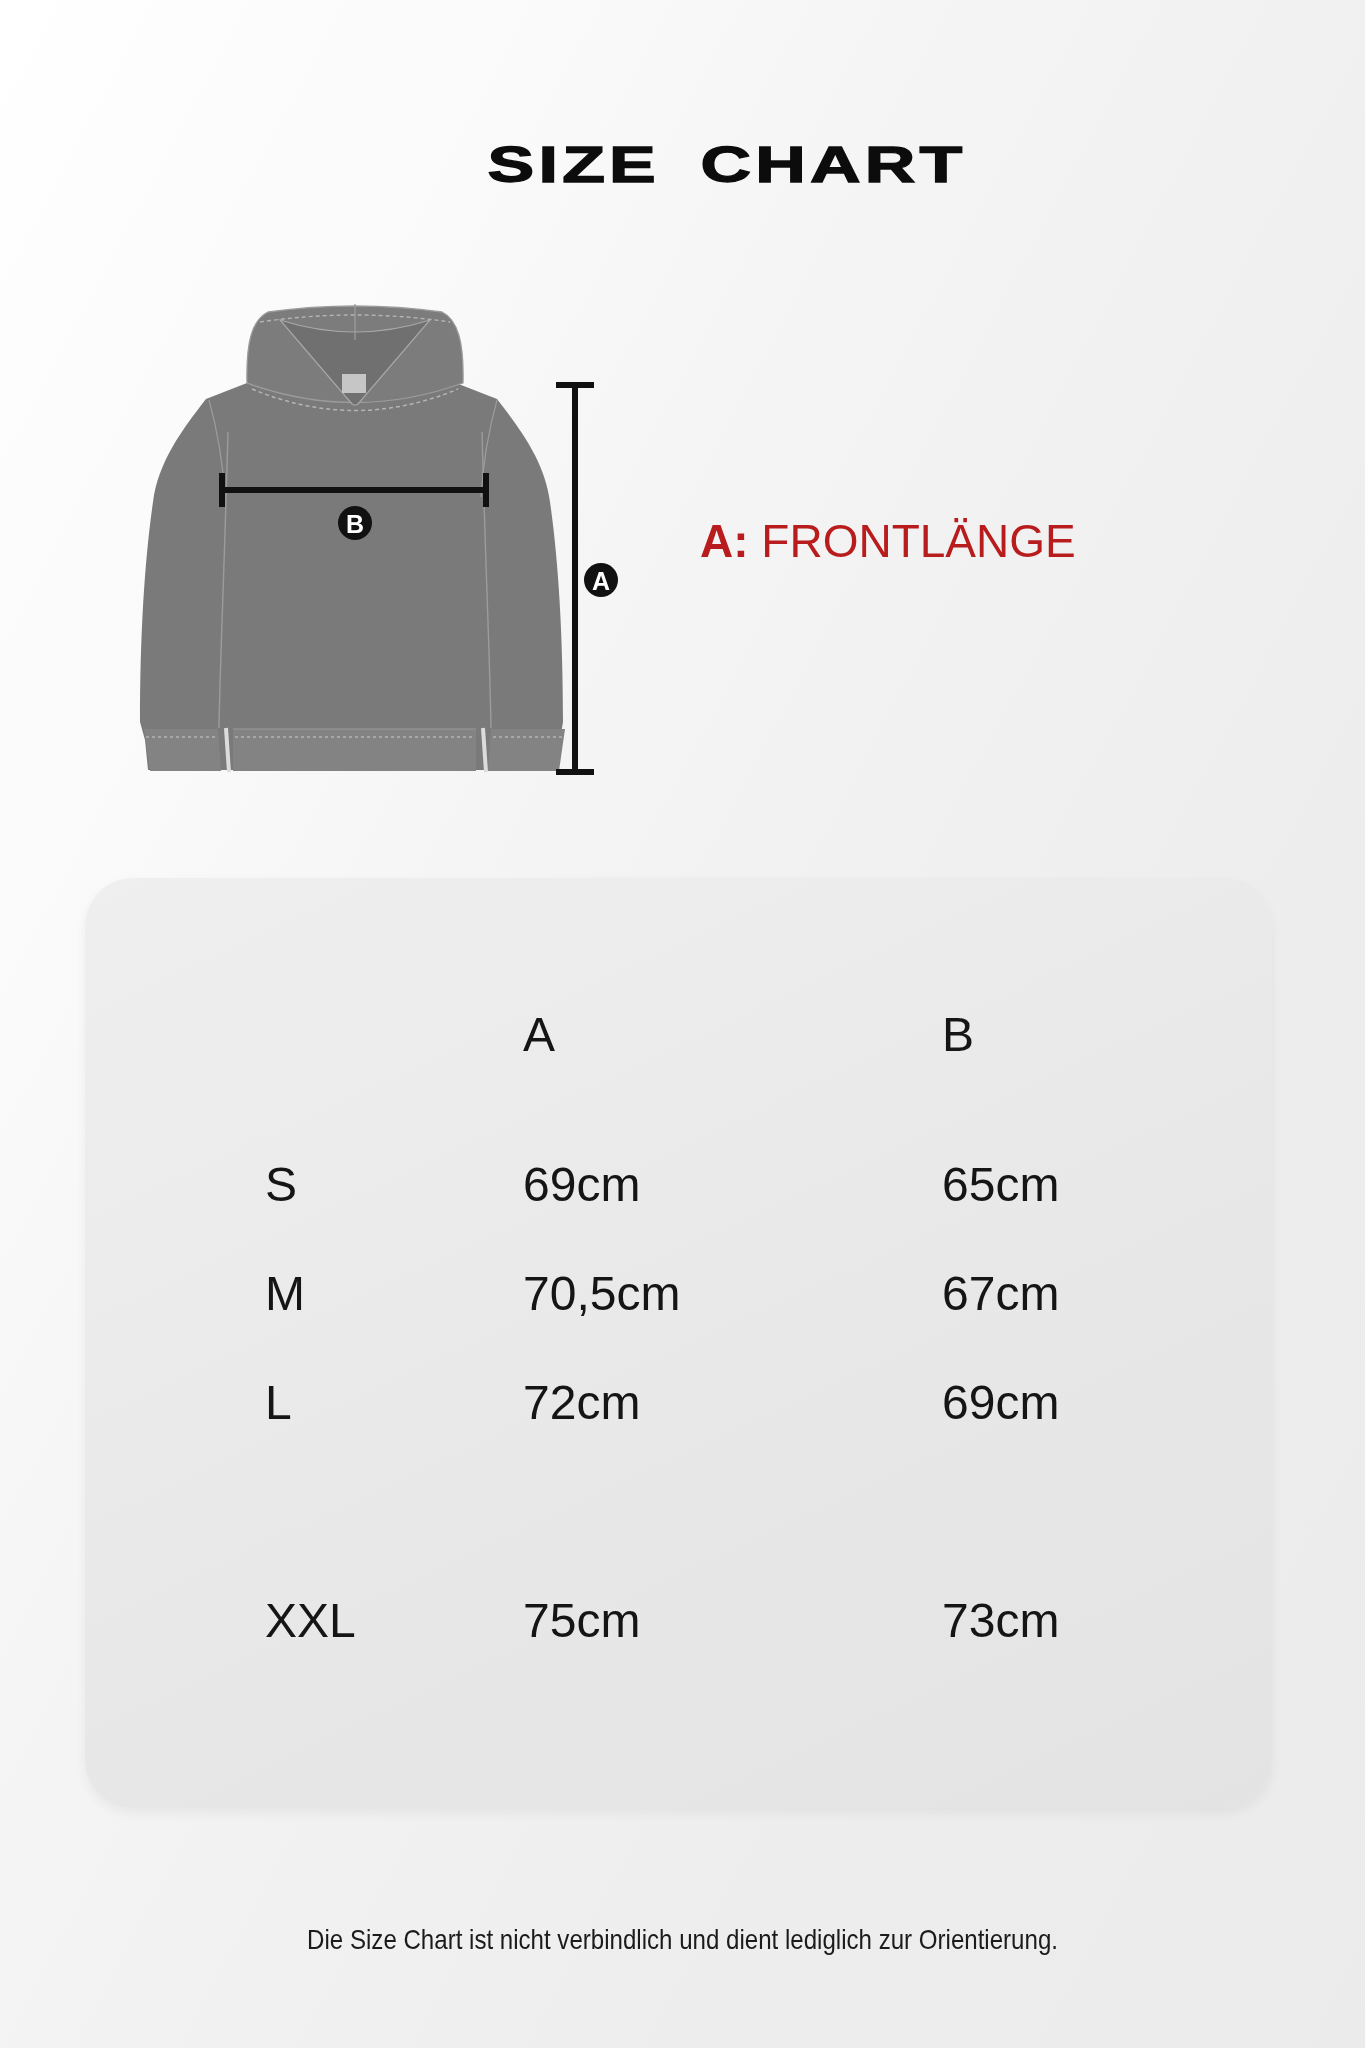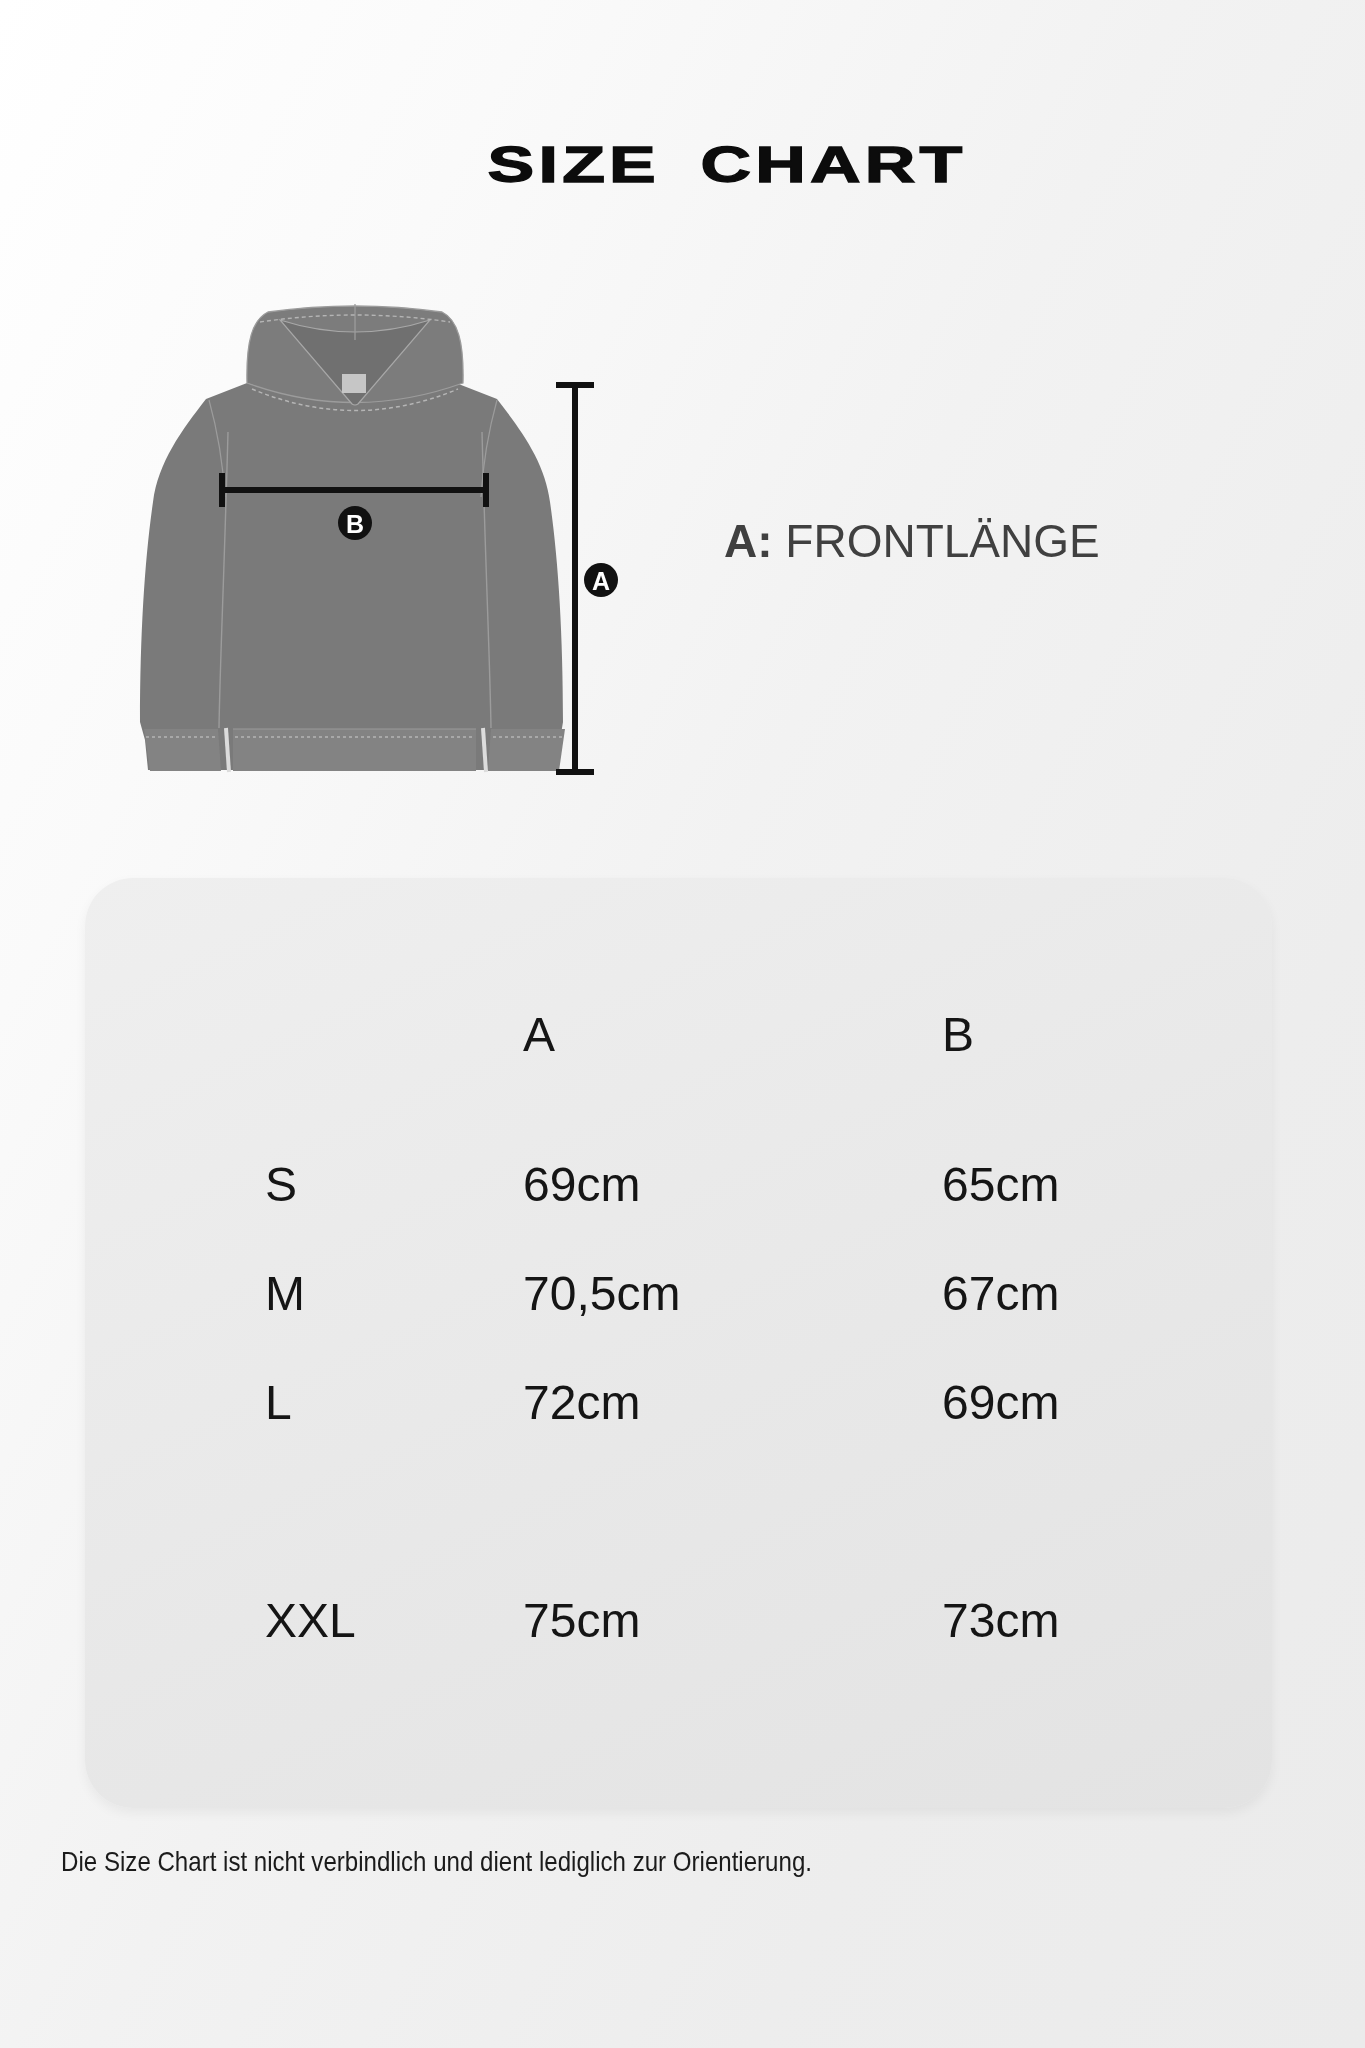--- a/index.html
+++ b/index.html
@@ -13,35 +13,35 @@
     position:absolute;top:136px;left:0;width:100%;
     text-align:center;white-space:nowrap;margin-left:44px;
   }
   .title span{
     display:inline-block;font-size:50px;font-weight:700;
     letter-spacing:3px;word-spacing:12px;color:#0c0c0c;
     -webkit-text-stroke:1.3px #0c0c0c;
     transform:scaleX(1.40);transform-origin:center;
   }
   .hoodie-svg{position:absolute;left:100px;top:282px;width:520px;height:495px;}
-  .legend{position:absolute;left:700px;top:514px;font-size:46px;line-height:55px;color:#404040;white-space:nowrap;margin-left:24px;}
+  .legend{position:absolute;left:700px;top:514px;font-size:46px;line-height:55px;color:#b91c1c;white-space:nowrap;}
   .legend .key{font-weight:700;}
   .card{
     position:absolute;left:85px;top:878px;width:1187px;height:930px;
     border-radius:48px;
     background:linear-gradient(155deg,#efefef 0%,#e8e8e8 55%,#e3e3e3 100%);
     box-shadow:0 5px 12px rgba(0,0,0,0.05);
   }
   .trow{position:absolute;left:180px;width:940px;height:50px;line-height:50px;font-size:48px;}
   .cell{position:absolute;top:0;white-space:nowrap;}
   .c1{left:0;}
   .c2{left:258px;}
   .c3{left:677px;}
   .val{font-weight:400;}
-  .footer{position:absolute;top:1846px;left:0;width:100%;white-space:nowrap;}
+  .footer{position:absolute;top:1924px;left:0;width:100%;text-align:center;white-space:nowrap;}
   .footer span{display:inline-block;font-size:28px;color:#1b1b1b;transform:scaleX(0.86);transform-origin:center;}
 </style>
 </head>
 <body>
 
 <div class="title">
   <span>SIZE CHART</span>
 </div>
 
 <svg class="hoodie-svg" viewBox="0 0 520 495" xmlns="http://www.w3.org/2000/svg">

